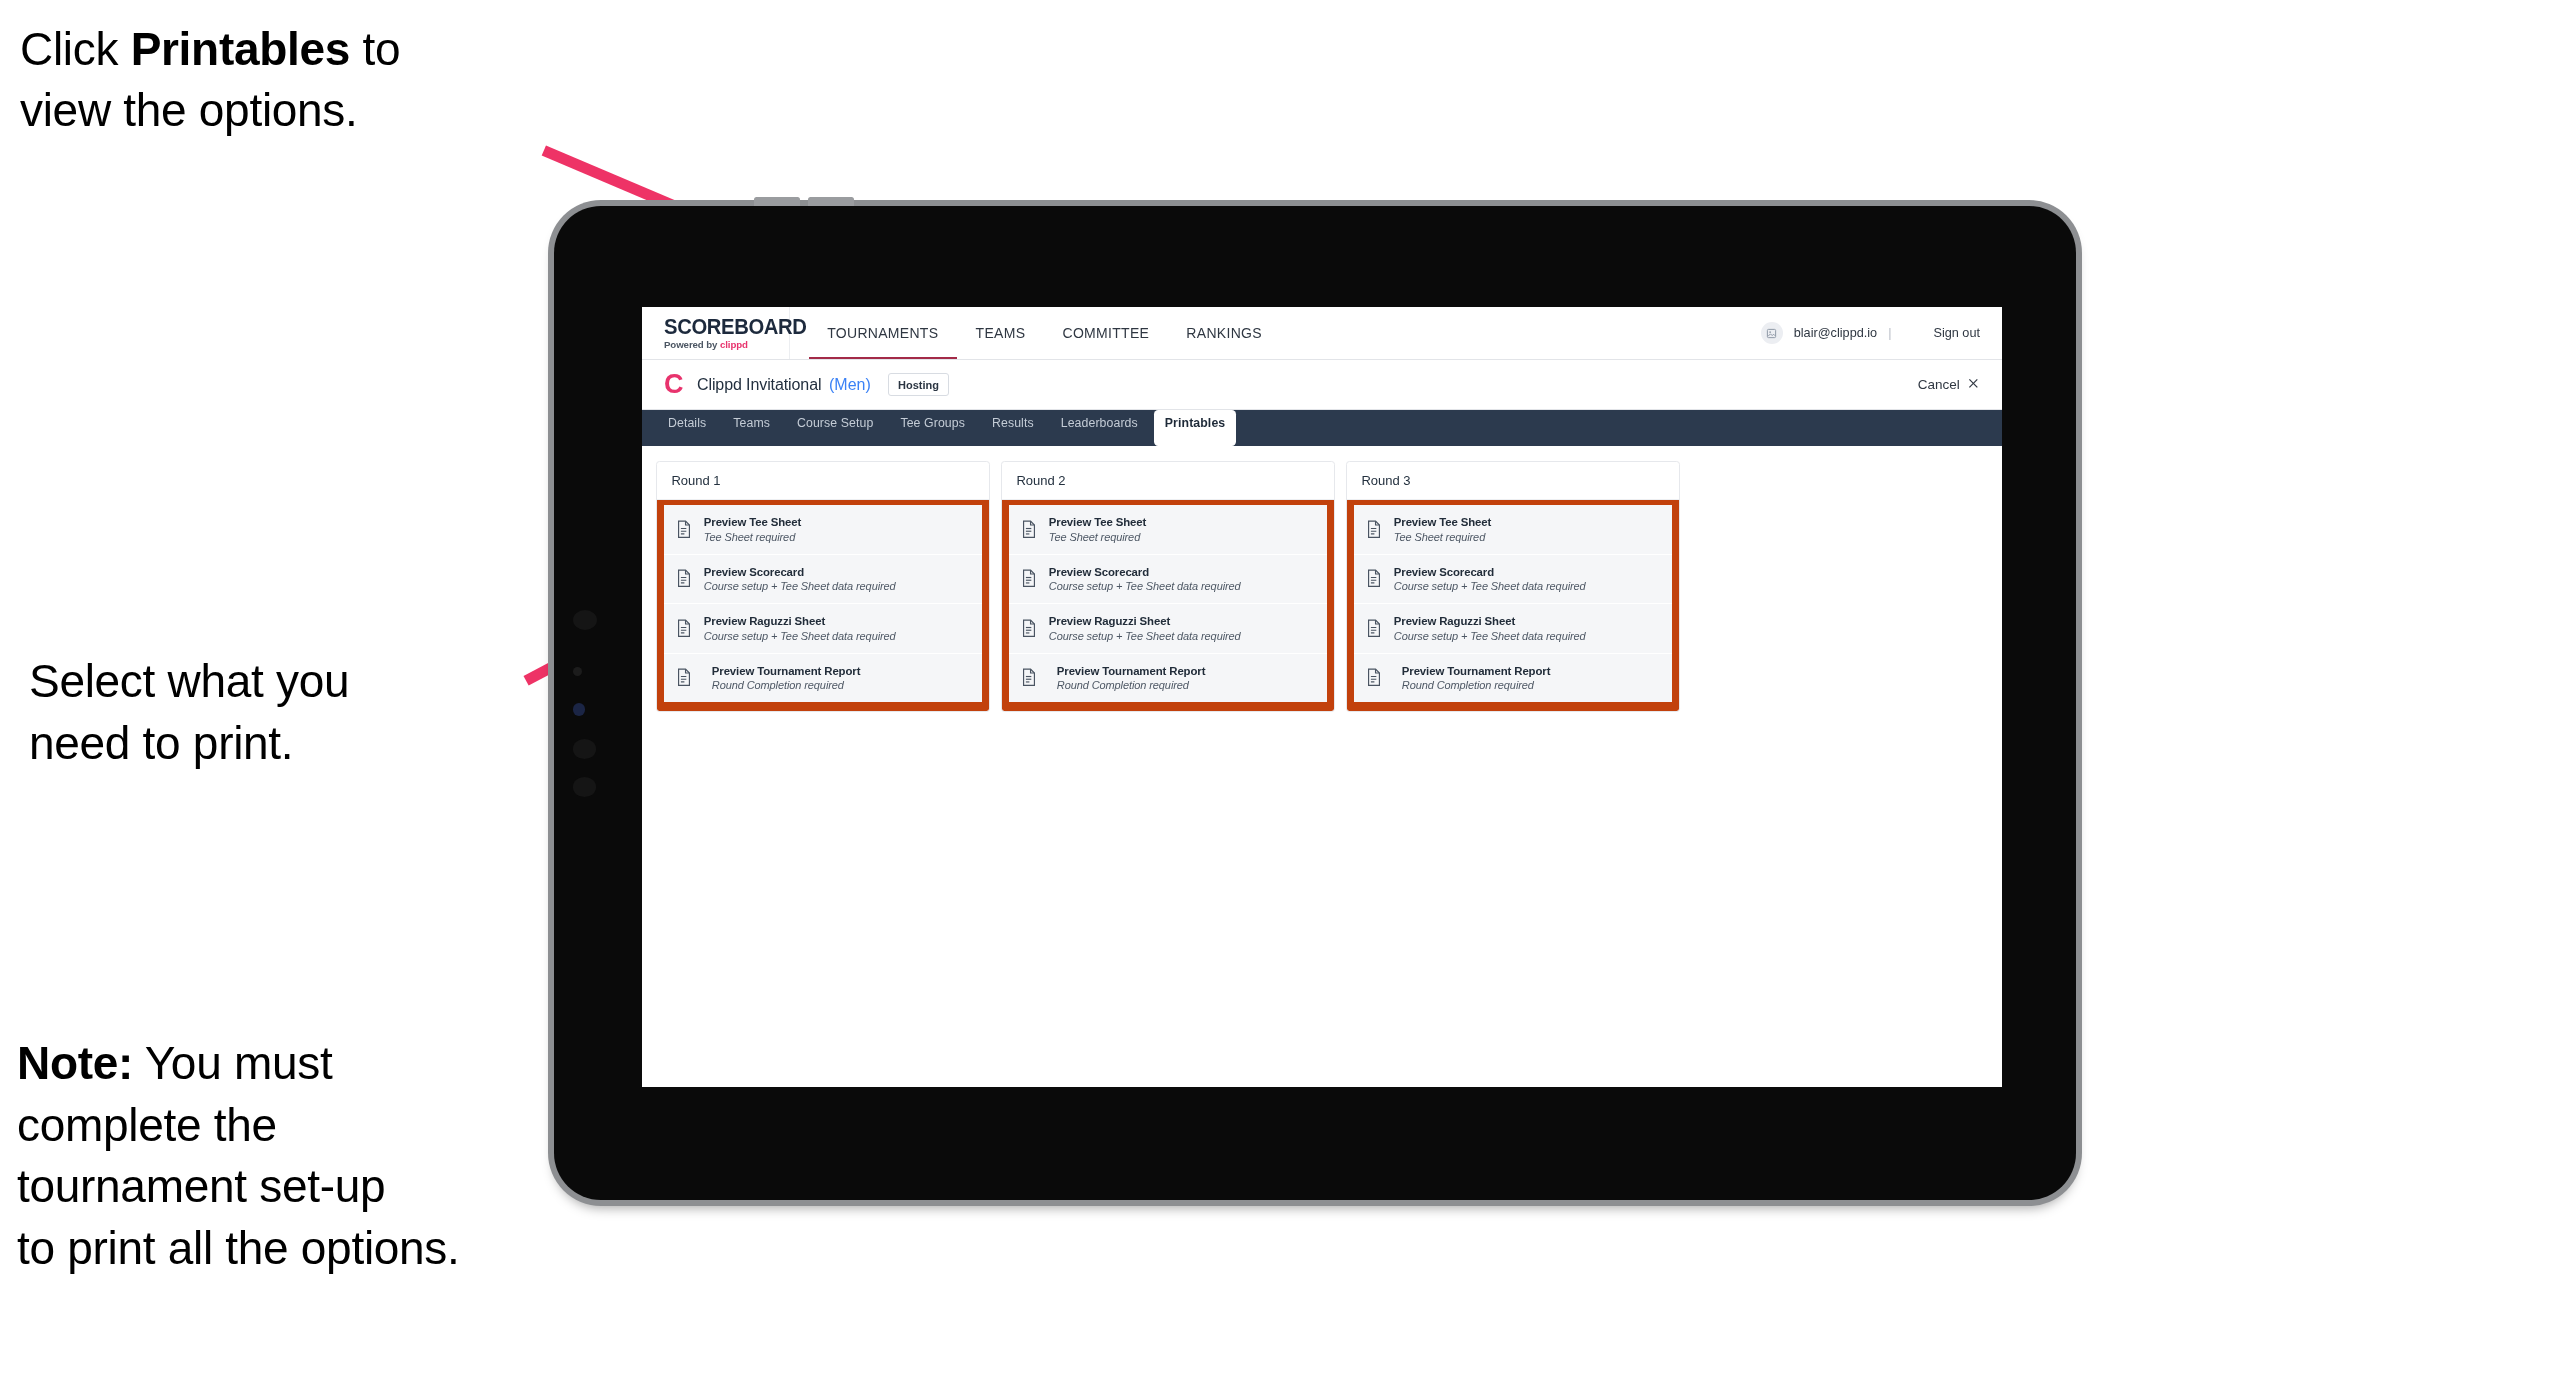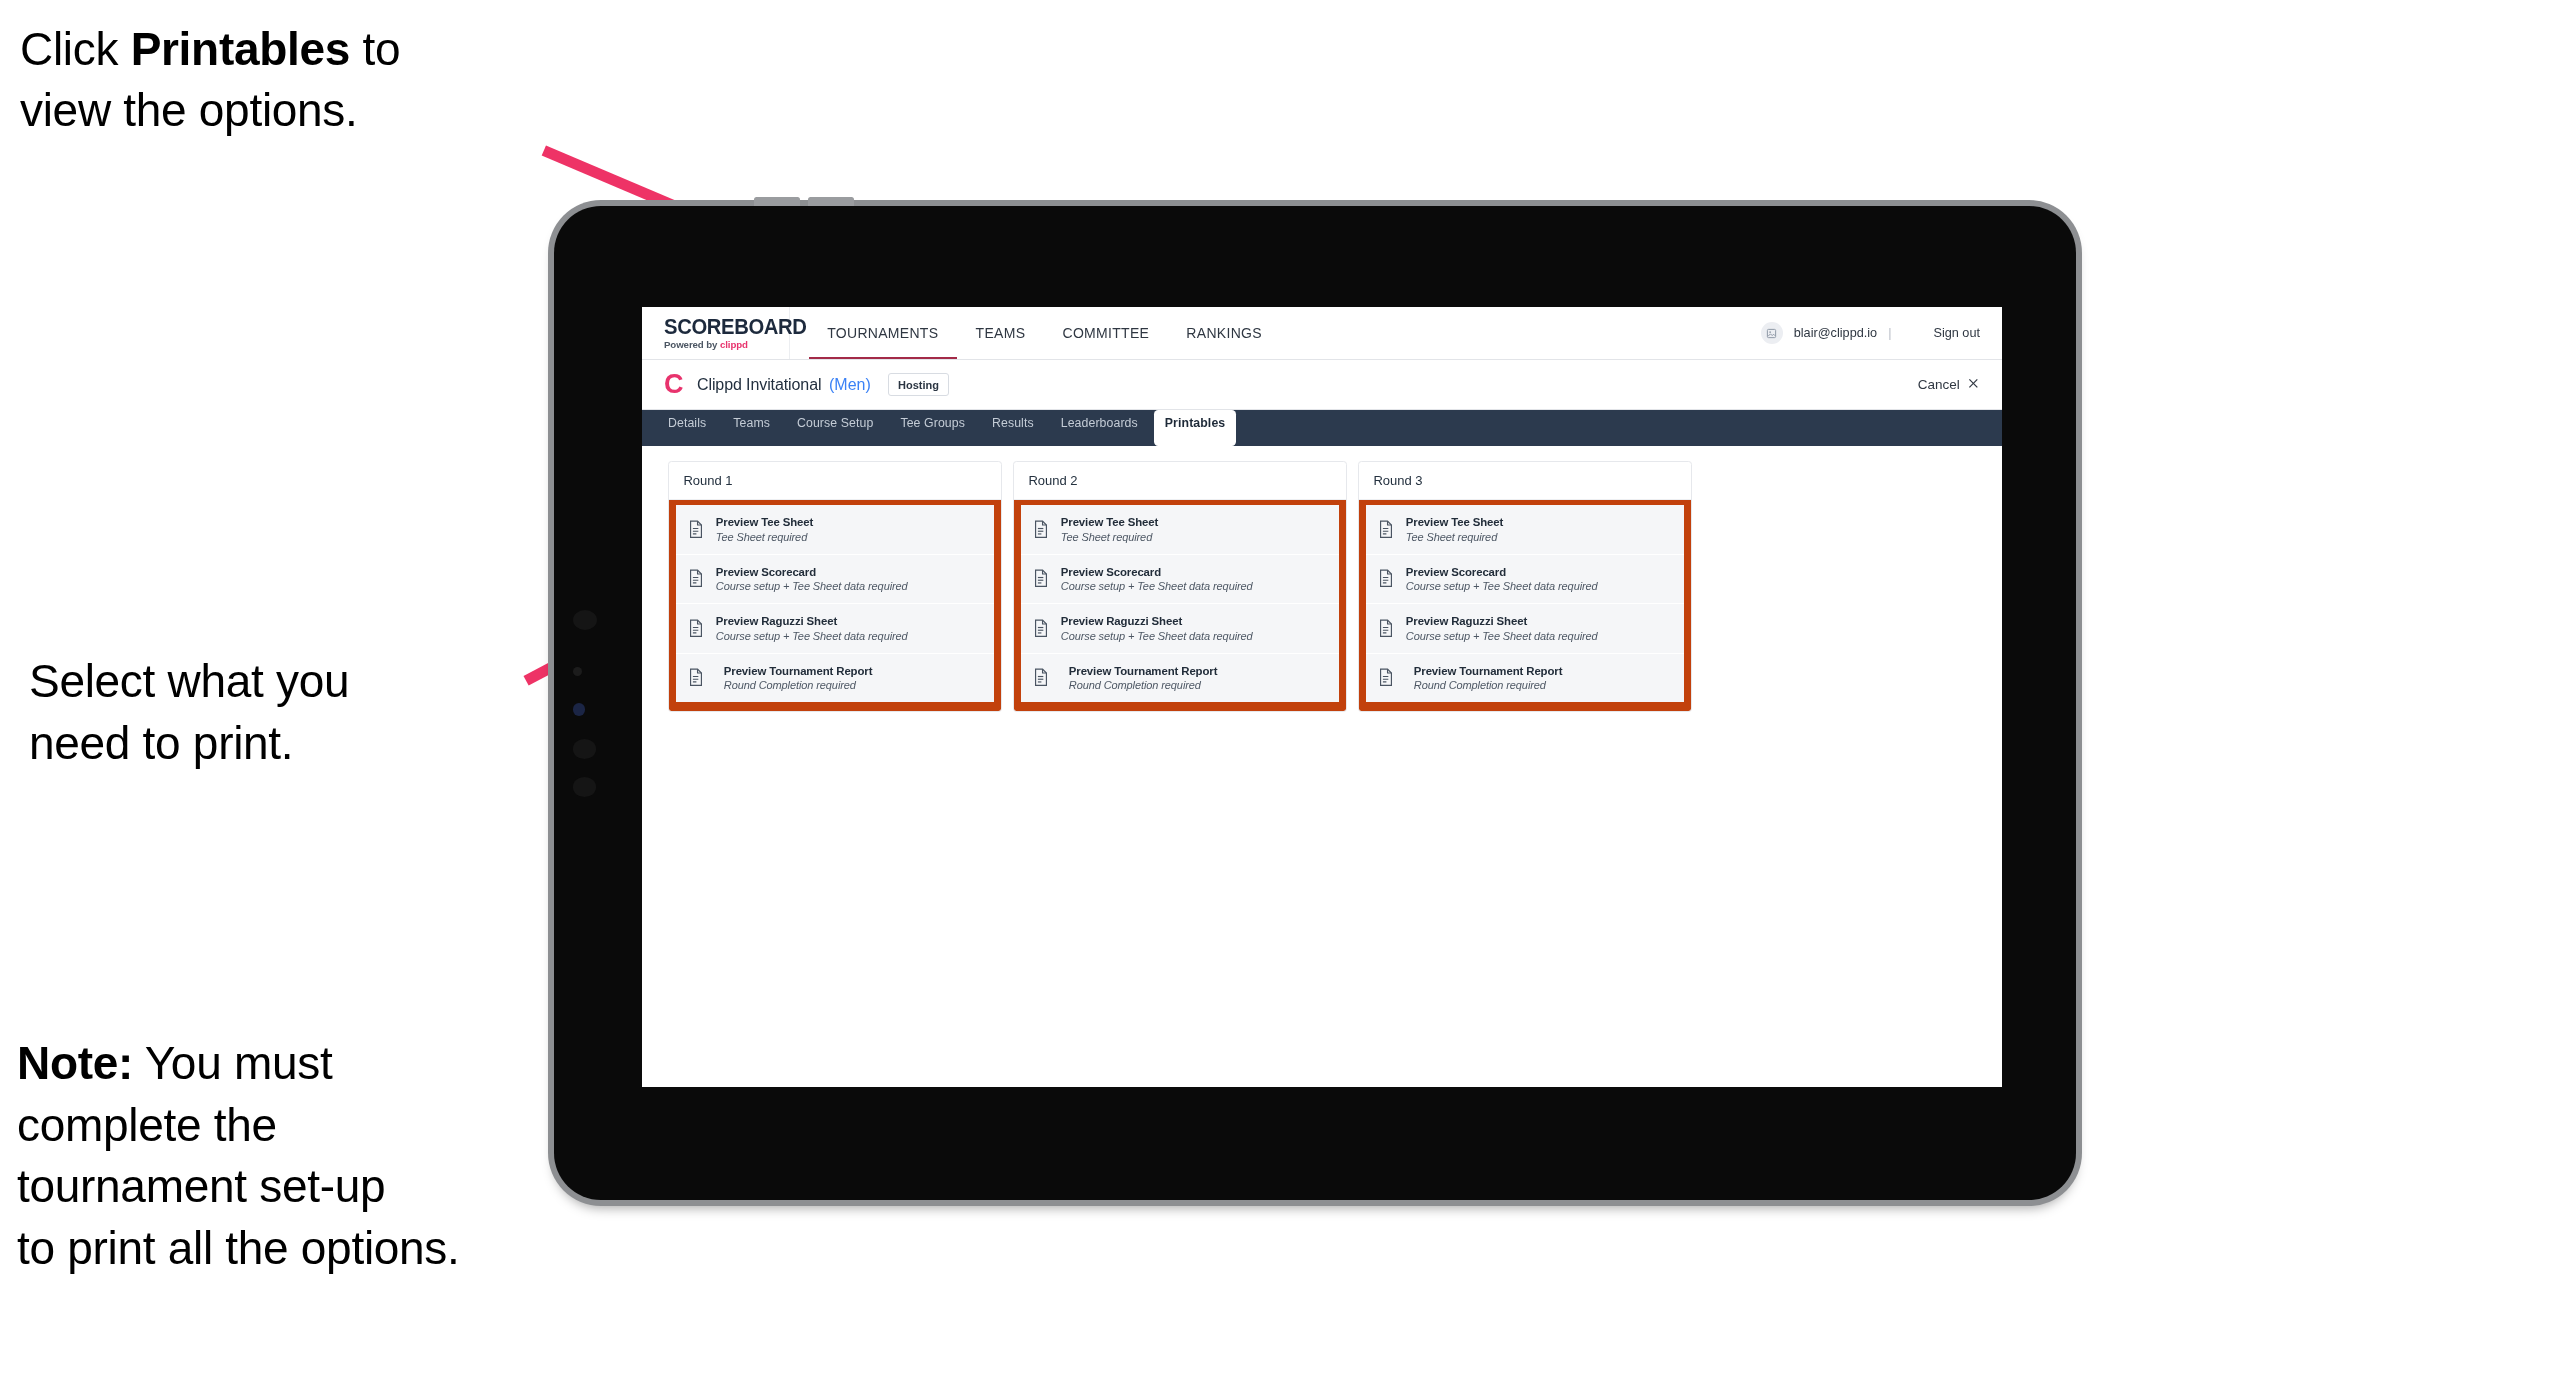--- a/index.html
+++ b/index.html
@@ -231,21 +231,21 @@
   .tab.active {
     background: #ffffff;
     color: #1e2a38;
     font-weight: 700;
   }
 
   
   #rounds {
     display: flex;
     gap: 11px;
-    padding: 15px 15px 0 26px;
+    padding: 15px 15px 0 14px;
     align-items: flex-start;
   }
   .round-col {
     width: 332px;
     background: #ffffff;
     border: 0.8px solid #e6e8ec;
     border-radius: 3.4px;
     overflow: hidden;
   }
   .round-head {

